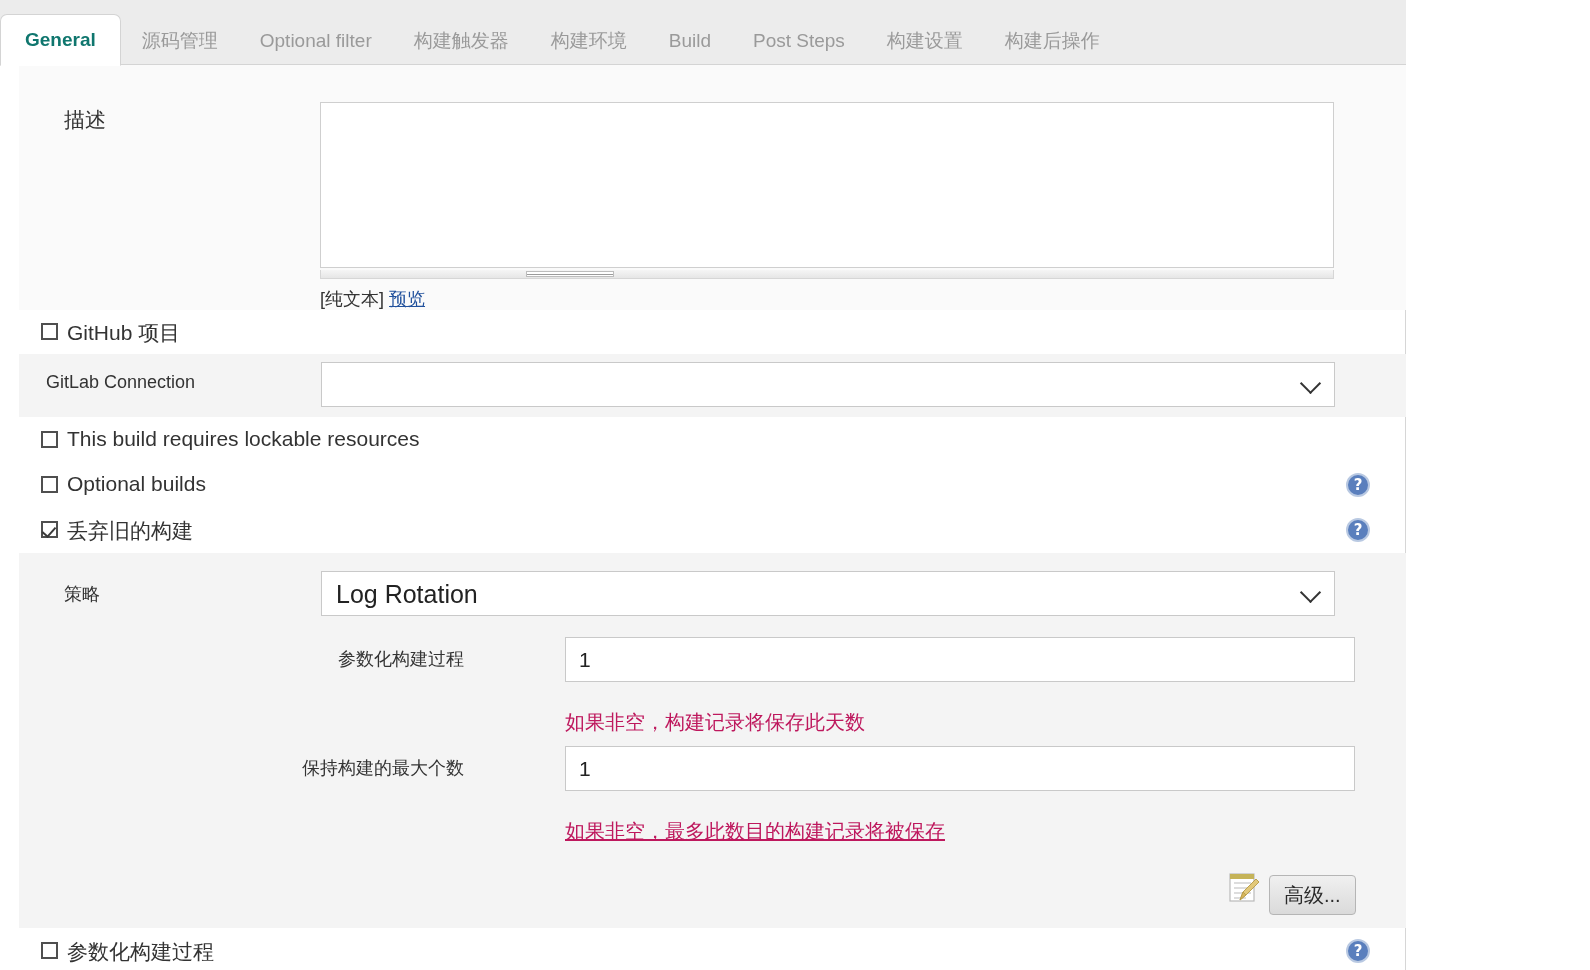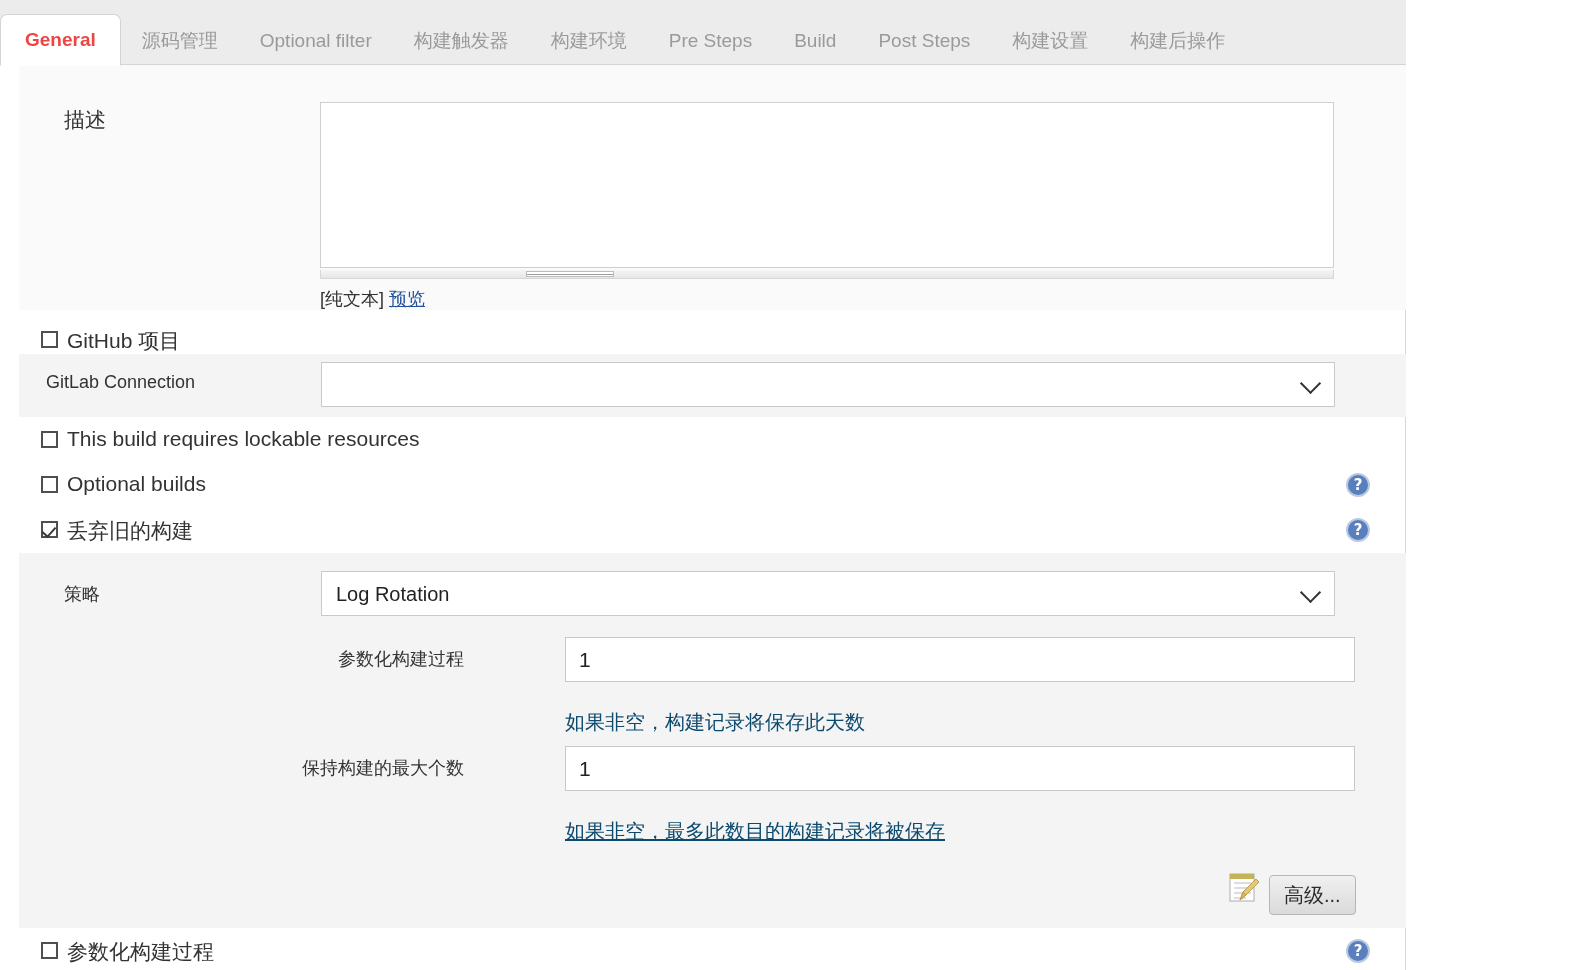--- a/index.html
+++ b/index.html
@@ -41,21 +41,21 @@
     line-height: 50px;
     padding: 0 21px;
     font-size: 19px;
     color: #9a9a9a;
     white-space: nowrap;
     box-sizing: border-box;
     top: 1px;
   }
   .tab.active {
     background: #ffffff;
-    color: #ef4444;
+    color: #0f766e;
     font-weight: bold;
     border: 1px solid #d4d4d4;
     border-bottom: 1px solid #ffffff;
     border-top-left-radius: 7px;
     border-top-right-radius: 7px;
     height: 52px;
     line-height: 50px;
     z-index: 3;
     padding: 0 24px;
   }
@@ -186,21 +186,21 @@
   }
   .sublabel.right {
     text-align: right;
   }
 
   .select {
     position: absolute;
     background: #ffffff;
     border: 1px solid #c9c9c9;
     box-sizing: border-box;
-    font-size: 20px;
+    font-size: 25px;
     color: #222;
   }
   .select .selval {
     position: absolute;
     left: 14px;
     top: 50%;
     transform: translateY(-50%);
   }
   .chev {
     position: absolute;
@@ -223,21 +223,21 @@
   }
   .tinput .tval {
     position: absolute;
     left: 13px;
     top: 50%;
     transform: translateY(-50%);
   }
   .hinttext {
     position: absolute;
     font-size: 20px;
-    color: #0c4a6e;
+    color: #be185d;
     white-space: nowrap;
   }
 
   
   .help {
     position: absolute;
     width: 24px;
     height: 24px;
     border-radius: 50%;
     background: #5a7fbd;
@@ -273,21 +273,20 @@
 
 <div id="page">
 
   <div class="tabbar">
     <div class="tabs">
       <div class="tab active"><span>General</span></div>
       <div class="tab"><span>源码管理</span></div>
       <div class="tab"><span>Optional filter</span></div>
       <div class="tab"><span>构建触发器</span></div>
       <div class="tab"><span>构建环境</span></div>
-      <div class="tab"><span>Pre Steps</span></div>
       <div class="tab"><span>Build</span></div>
       <div class="tab"><span>Post Steps</span></div>
       <div class="tab"><span>构建设置</span></div>
       <div class="tab"><span>构建后操作</span></div>
     </div>
   </div>
 
   <div class="panel">
 
     <div class="row desc-block">
@@ -295,21 +294,21 @@
       <div class="textarea-box"></div>
       <div class="resize-bar">
         <div class="resize-grip"></div>
       </div>
       <div class="plain-row">
         <span>[纯文本]</span>
         <a href="#">预览</a>
       </div>
     </div>
 
-    <div class="cbrow" style="top:253px;height:44px;">
+    <div class="cbrow" style="top:245px;height:44px;">
       <span class="cbox" style="left:22px;top:13px;"></span>
       <span class="cblabel" style="left:48px;top:9px;">GitHub 项目</span>
     </div>
 
     <div class="subsec" style="top:289px;height:63px;">
       <span class="sublabel" style="left:27px;top:18px;">GitLab Connection</span>
       <span class="select" style="left:302px;top:8px;width:1014px;height:45px;">
         <span class="selval"></span>
         <span class="chev"></span>
       </span>

